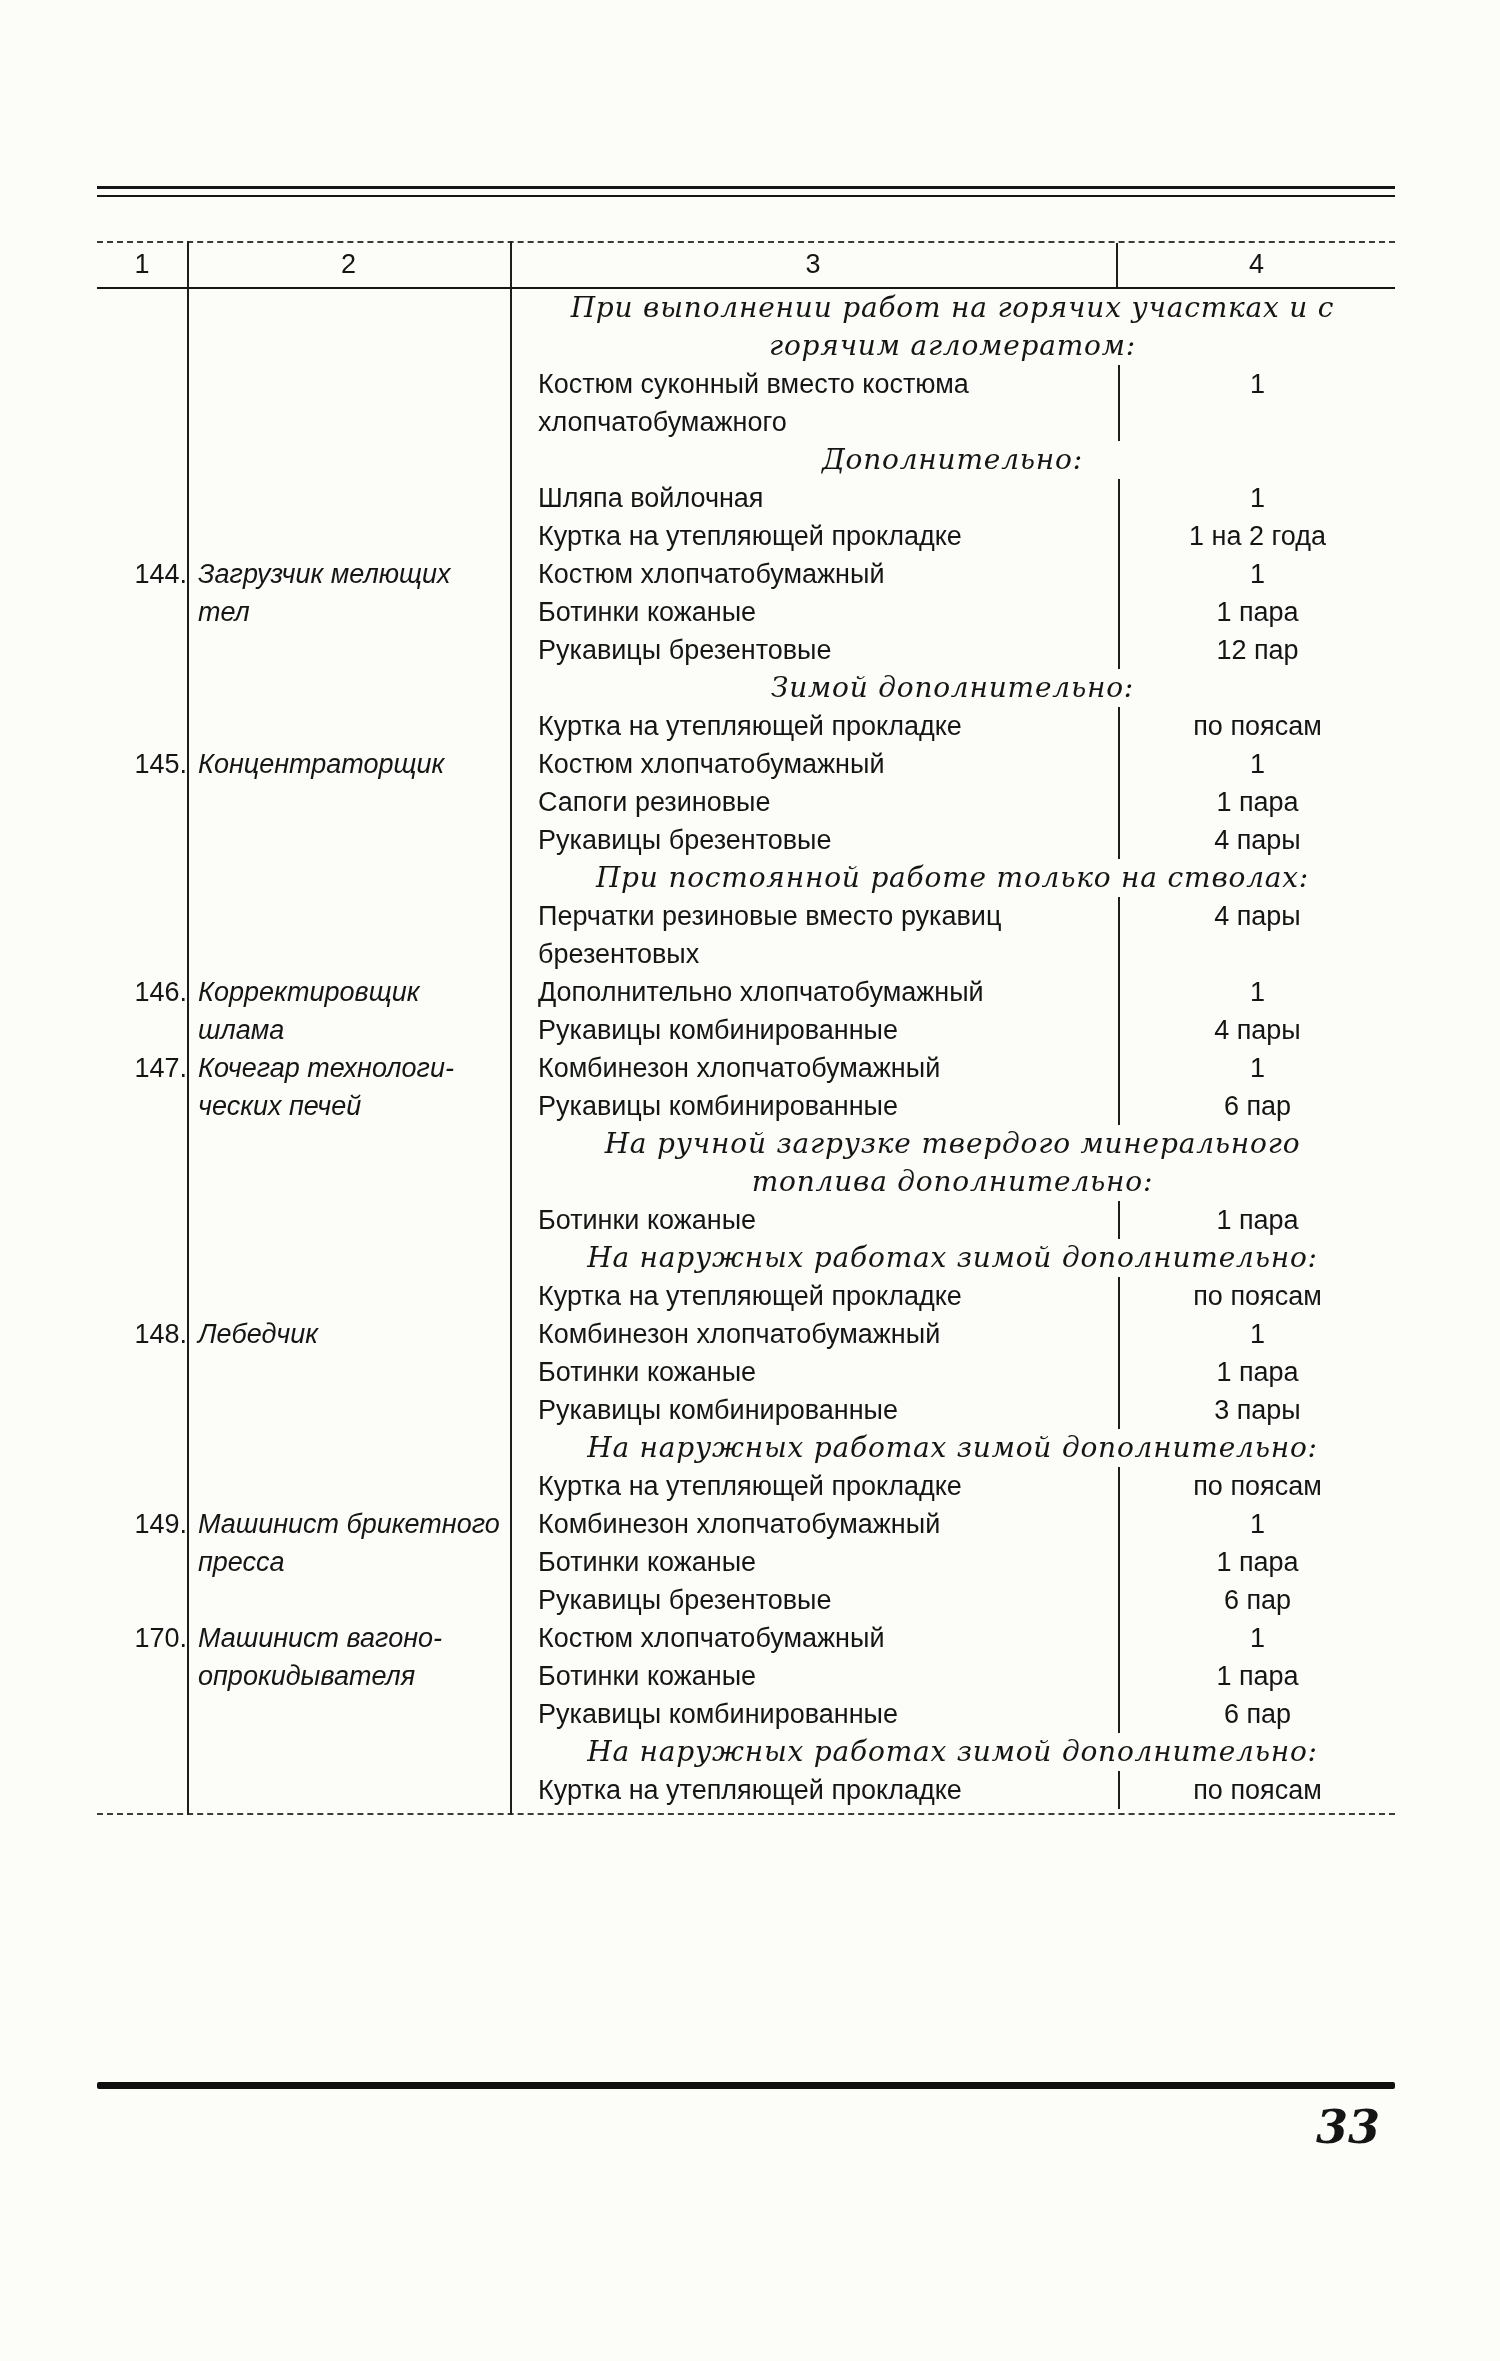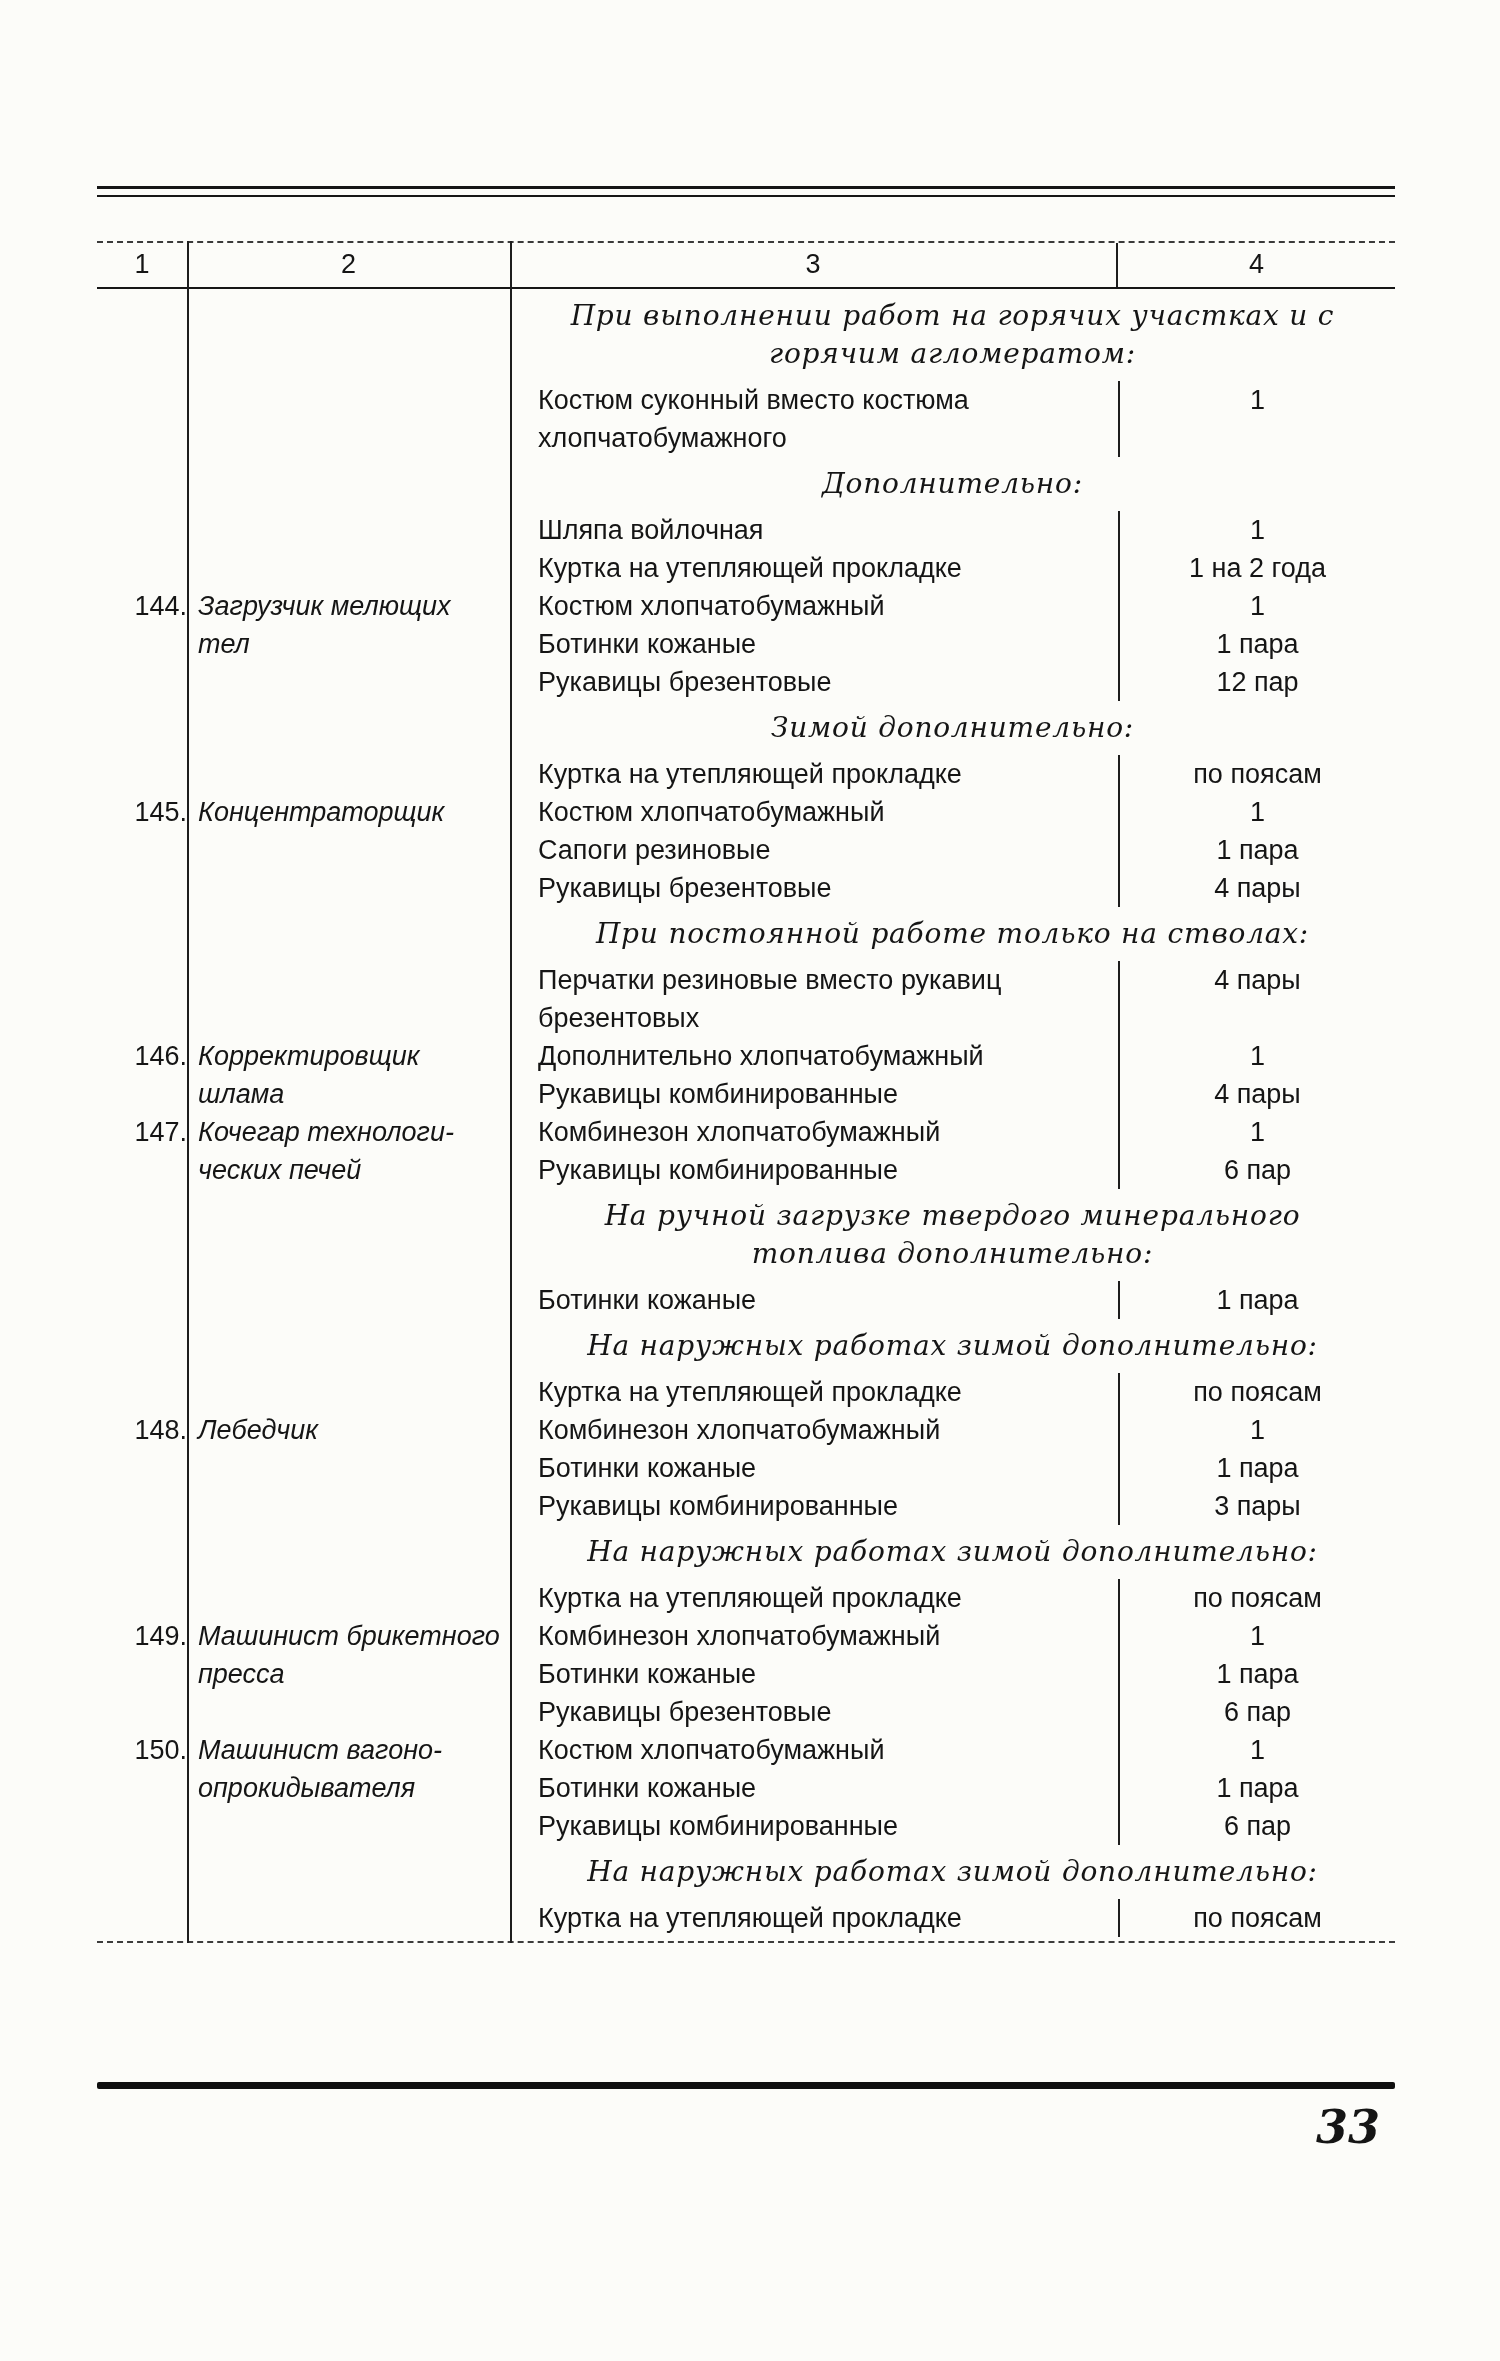--- a/index.html
+++ b/index.html
@@ -69,21 +69,21 @@
     border-left: 2px solid #1d1d1d;
     padding: 0 6px;
   }
   .section-row .c34 {
     grid-column: 3 / 5;
     text-align: center;
     font-family: "DejaVu Serif", serif;
     font-style: italic;
     font-weight: 500;
     letter-spacing: 0.8px;
-    padding: 8px 60px;
+    padding: 0 60px;
     font-size: 28px;
   }
   .thick-rule {
     position: absolute;
     left: 97px;
     width: 1298px;
     top: 2082px;
     height: 7px;
     background: #0f0f0f;
     border-radius: 2px;
@@ -372,21 +372,21 @@
   <div class="row item-row">
     <div class="c1"></div>
     <div class="c2">
       <span class="title-abs"></span>
     </div>
     <div class="c3">Рукавицы брезентовые</div>
     <div class="c4">6 пар</div>
   </div>
 
   <div class="row item-row">
-    <div class="c1">150.</div>
+    <div class="c1">170.</div>
     <div class="c2">
       <span class="title-abs">Машинист вагоно-опрокидывателя</span>
     </div>
     <div class="c3">Костюм хлопчатобумажный</div>
     <div class="c4">1</div>
   </div>
 
   <div class="row item-row">
     <div class="c1"></div>
     <div class="c2">

